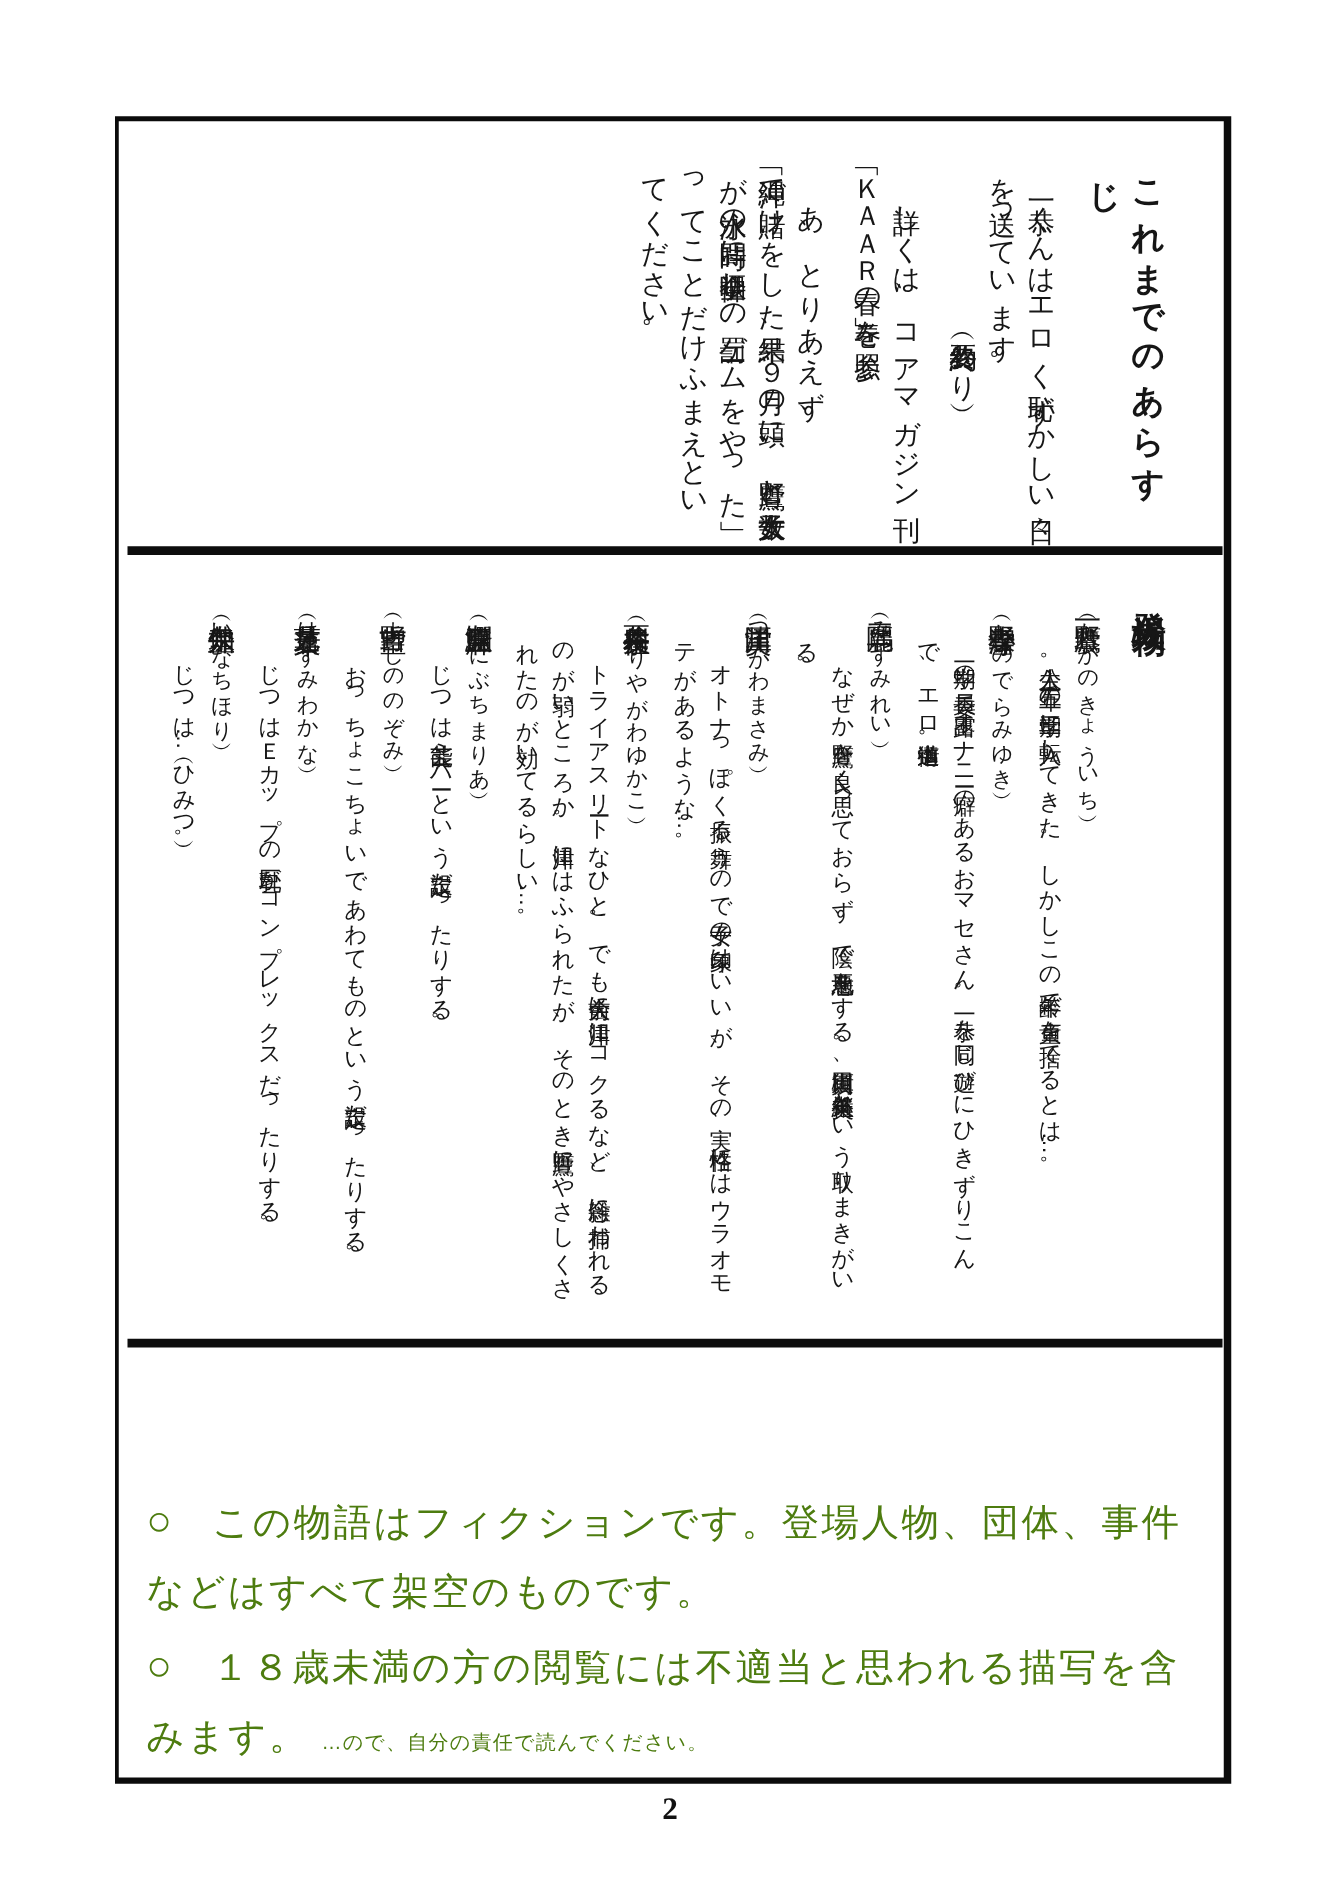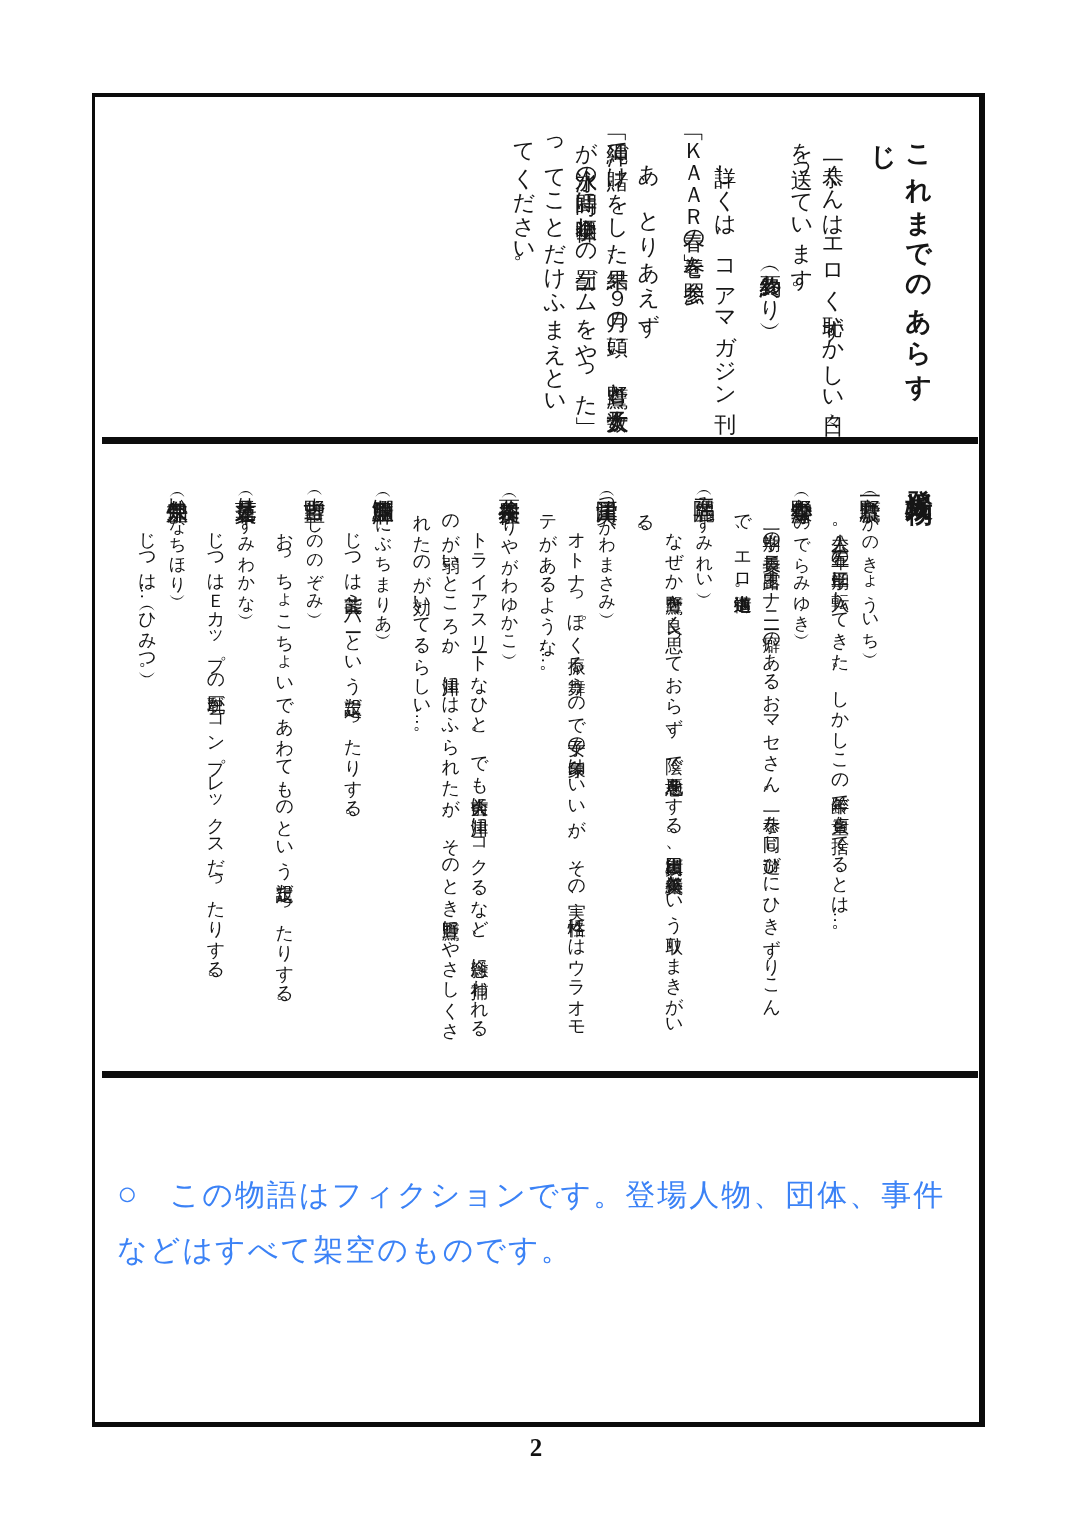--- a/index.html
+++ b/index.html
@@ -47,22 +47,22 @@
   .c-name{margin:0 4px 0 0;font-size:22px;line-height:1.4;letter-spacing:1px;font-weight:500;}
   .c-read{font-size:17px;letter-spacing:0;}
   .c-desc{
     margin:0;font-size:18px;line-height:1.6;padding-top:20px;
     text-indent:1em;white-space:pre-wrap;
   }
 
   
   .notices{
     top:981px;left:0;right:0;bottom:0;
-    padding:88px 14px 0 22px;
-    font-size:30px;line-height:55px;letter-spacing:2px;color:#3b82f6;
+    padding:112px 14px 0 22px;
+    font-size:30px;line-height:55px;letter-spacing:2px;color:#4d7c0f;
   }
   .notice{margin:0;}
   .bullet{font-size:34px;margin-right:32px;letter-spacing:0;}
   .n-text{white-space:pre-wrap;}
   .n-note{font-size:16px;letter-spacing:1px;margin-left:10px;}
 
   .page-num{
     position:absolute;top:1434px;left:0;width:1072px;text-align:center;
     font-family:"Liberation Serif",serif;font-weight:bold;font-size:25px;color:#111;
   }
@@ -137,18 +137,20 @@
         </div>
 
       </div>
     </section>
 
     <div class="divider divider-2"></div>
 
     <section class="notices">
       <p class="notice"><span class="bullet">○</span><span class="n-text">この物語はフィクションです。登場人物、団体、事件
 などはすべて架空のものです。</span><span class="n-note"></span></p>
+      <p class="notice"><span class="bullet">○</span><span class="n-text">１８歳未満の方の閲覧には不適当と思われる描写を含
+みます。</span><span class="n-note">…ので、自分の責任で読んでください。</span></p>
     </section>
 
   </div>
 
   <div class="page-num">2</div>
 </div>
 
 </body></html>

